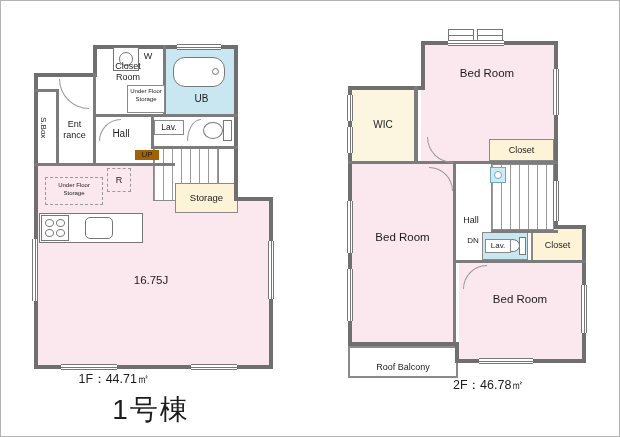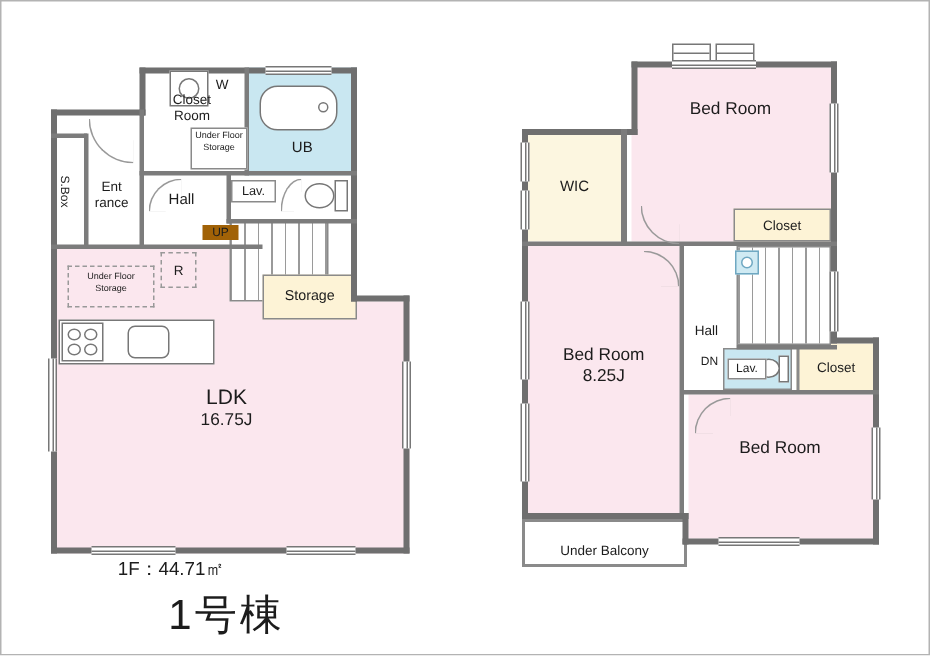--- a/index.html
+++ b/index.html
@@ -115,21 +115,20 @@
     <div class="lbl" style="left:127px;top:87px;width:36px;font-size:6px;line-height:1.25;">Under Floor Storage</div>
     <div class="lbl" style="left:164px;top:92px;width:73px;font-size:10px;">UB</div>
     <div class="lbl" style="left:56px;top:118px;width:35px;font-size:9px;">Ent rance</div>
     <div class="lbl" style="left:94px;top:127px;width:52px;font-size:10px;">Hall</div>
     <div class="lbl thin cbox" style="left:153px;top:119px;width:30px;height:15px;font-size:8.5px;">Lav.</div>
     <div class="lbl" style="left:37px;top:96px;height:62px;font-size:8px;writing-mode:vertical-rl;">S.Box</div>
     <div class="lbl" style="left:134px;top:149px;width:24px;font-size:8px;background:#a16207;">UP</div>
     <div class="lbl cbox" style="left:106px;top:167px;width:24px;height:24px;font-size:9px;">R</div>
     <div class="lbl" style="left:46px;top:181px;width:54px;font-size:6px;line-height:1.3;">Under Floor Storage</div>
     <div class="lbl cbox" style="left:174px;top:182px;width:63px;height:30px;font-size:9.5px;">Storage</div>
-    <div class="lbl" style="left:90px;top:255px;width:120px;font-size:14px;">LDK</div>
     <div class="lbl" style="left:90px;top:273px;width:120px;font-size:11.5px;">16.75J</div>
   </div>
 
   <div class="abs" style="inset:0;">
 
     <div class="abs fill-pink" style="left:420px;top:44px;width:133px;height:116px;"></div>
     <div class="abs fill-yellow" style="left:488px;top:138px;width:65px;height:22px;border:1px solid #8a8a8a;"></div>
     <div class="abs fill-yellow" style="left:351px;top:89px;width:62px;height:71px;background:#fcf6e0;"></div>
     <div class="abs fill-pink" style="left:351px;top:163px;width:101px;height:178px;"></div>
     <div class="abs fill-pink" style="left:458px;top:262px;width:123px;height:96px;"></div>
@@ -183,24 +182,24 @@
       <span>Bed Room</span>
     </div>
     <div class="lbl" style="left:351px;top:118px;width:62px;font-size:10px;">WIC</div>
     <div class="lbl cbox" style="left:488px;top:138px;width:65px;height:22px;font-size:9px;">Closet</div>
     <div class="lbl" style="left:460px;top:199px;width:24px;font-size:8px;margin-top:36px;">DN</div>
     <div class="lbl" style="left:452px;top:214px;width:36px;font-size:9px;">Hall</div>
     <div class="lbl thin cbox" style="left:484px;top:238px;width:26px;height:14px;font-size:8px;">Lav.</div>
     <div class="lbl cbox" style="left:532px;top:230px;width:49px;height:28px;font-size:9px;">Closet</div>
     <div class="lbl stack" style="left:351px;top:230px;width:101px;font-size:11.5px;">
       <span>Bed Room</span>
-      <span>8.25J</span>
     </div>
     <div class="lbl stack" style="left:459px;top:292px;width:120px;font-size:11.5px;">
       <span>Bed Room</span>
     </div>
-    <div class="lbl" style="left:347px;top:361px;width:110px;font-size:9px;">Under Balcony</div>
+    <div class="lbl" style="left:347px;top:361px;width:110px;font-size:9px;">Roof Balcony</div>
   </div>
 
   <div class="lbl" style="left:33px;top:371px;width:160px;text-align:center;font-size:12.5px;">1F：44.71㎡</div>
+  <div class="lbl" style="left:452px;top:377px;width:140px;text-align:left;font-size:12.5px;">2F：46.78㎡</div>
   <div class="lbl" style="left:55px;top:392px;width:190px;font-size:28px;letter-spacing:2px;">1号棟</div>
 
 </div>
 
 </body></html>

